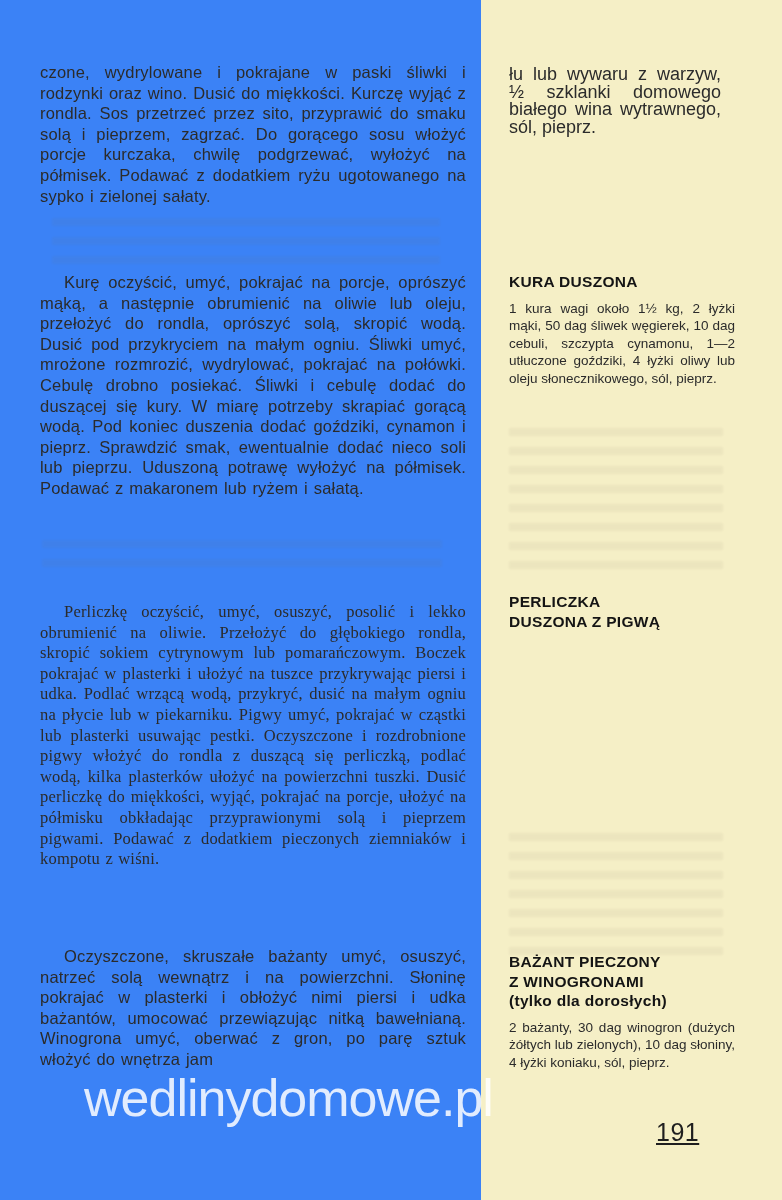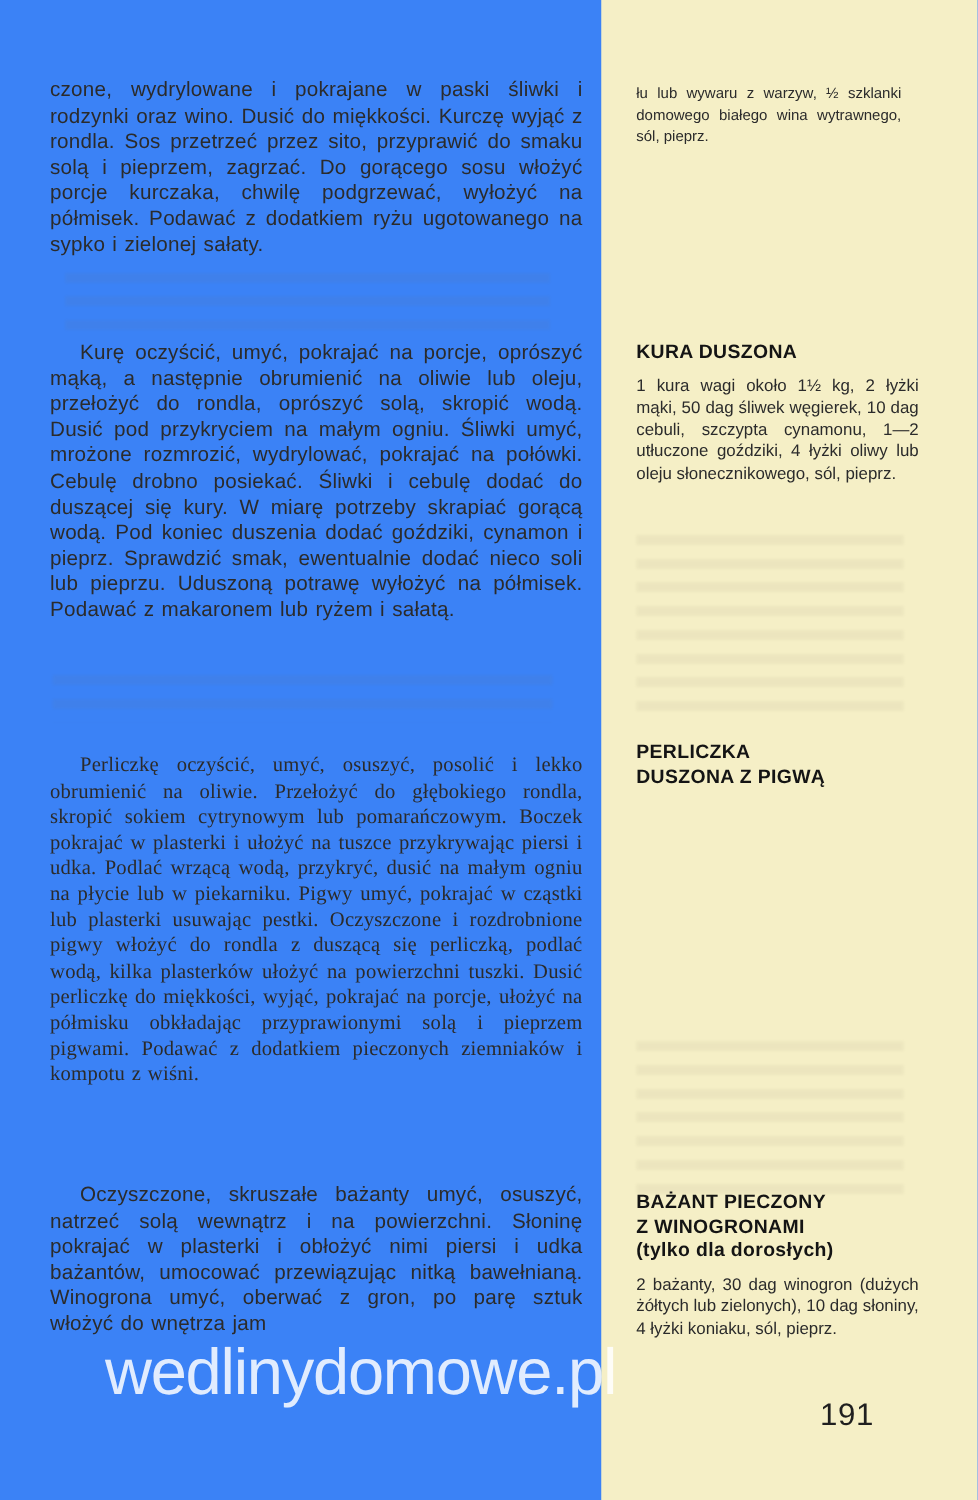--- a/index.html
+++ b/index.html
@@ -24,21 +24,21 @@
   }
   .para.indent{text-indent:24px;}
   .p1{top:62px;}
   .p2{top:272px;}
   .p3{top:602px;font-family:Liberation Serif, serif;}
   .p4{top:946px;}
 
   
   .side-cont{
     position:absolute;left:509px;top:66px;width:212px;margin:0;
-    font-size:12px;line-height:17.5px;text-align:justify;
+    font-size:18px;line-height:17.5px;text-align:justify;
   }
   .recipe{position:absolute;left:509px;width:226px;}
   .r1{top:272px;}
   .r2{top:592px;}
   .r3{top:952px;}
   .rtitle{
     margin:0 0 8px 0;
     font-size:15.5px;line-height:19.5px;
     font-weight:bold;color:#141414;letter-spacing:.3px;
   }
@@ -66,20 +66,21 @@
     font-size:52px;line-height:1;
     letter-spacing:-1px;white-space:nowrap;
     color:rgba(255,255,255,.85);
     z-index:5;
     filter:blur(.4px);
   }
   .page-num{
     position:absolute;left:656px;top:1118px;
     font-size:25px;color:#1f1f1f;letter-spacing:.5px;
     z-index:6;
+    text-decoration:underline;
   }
 </style>
 </head>
 <body>
 
 <div class="page">
 
   <div class="sidebar-bg"></div>
 
   <div class="ghost g1"></div>

